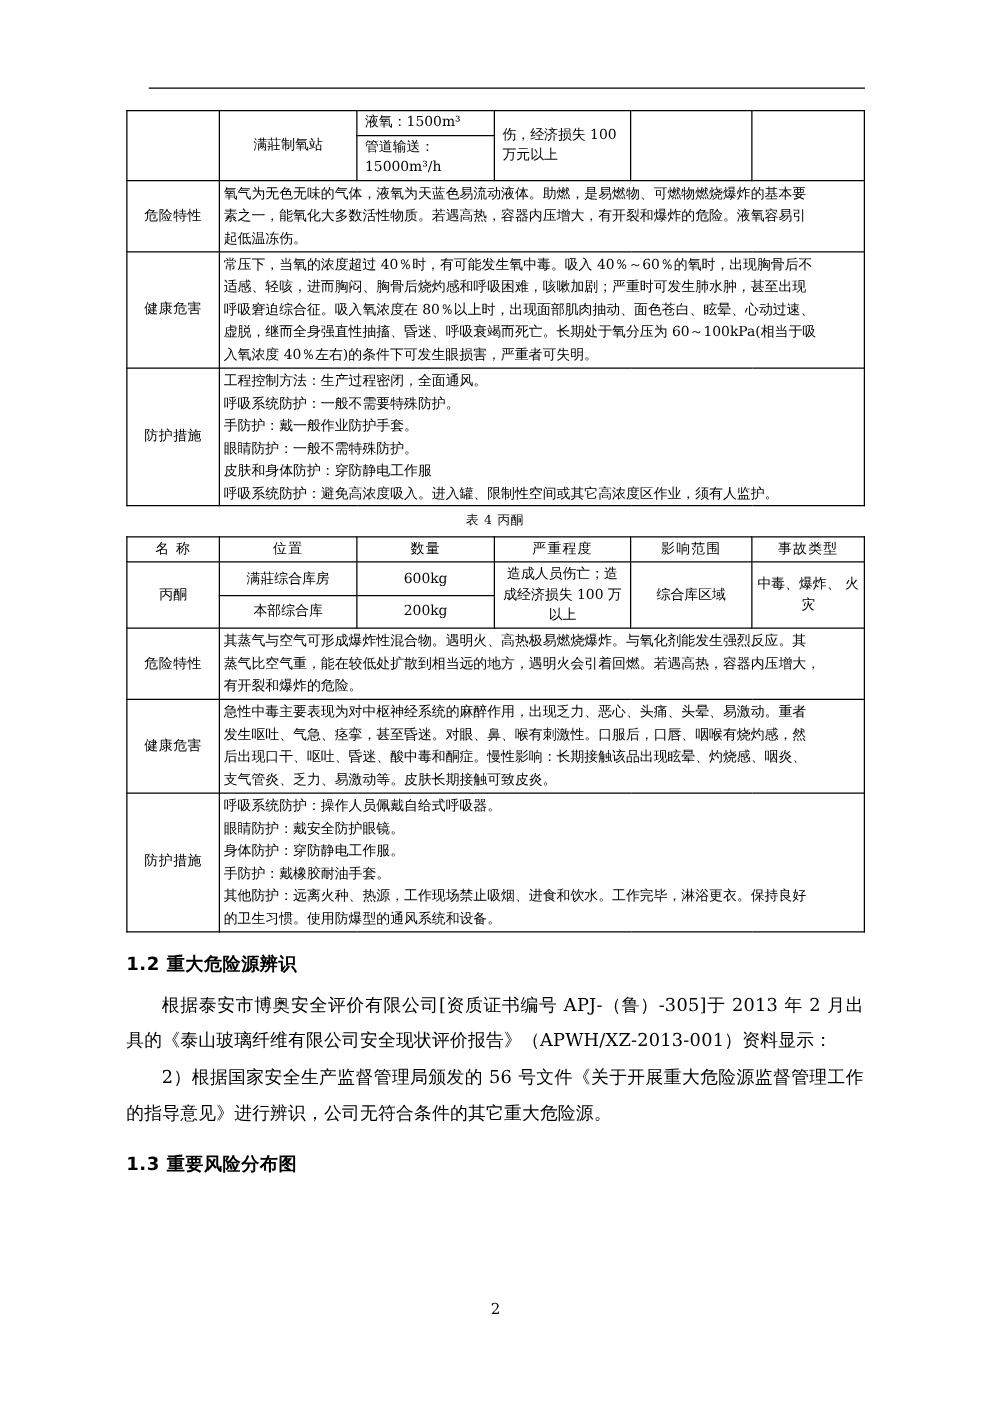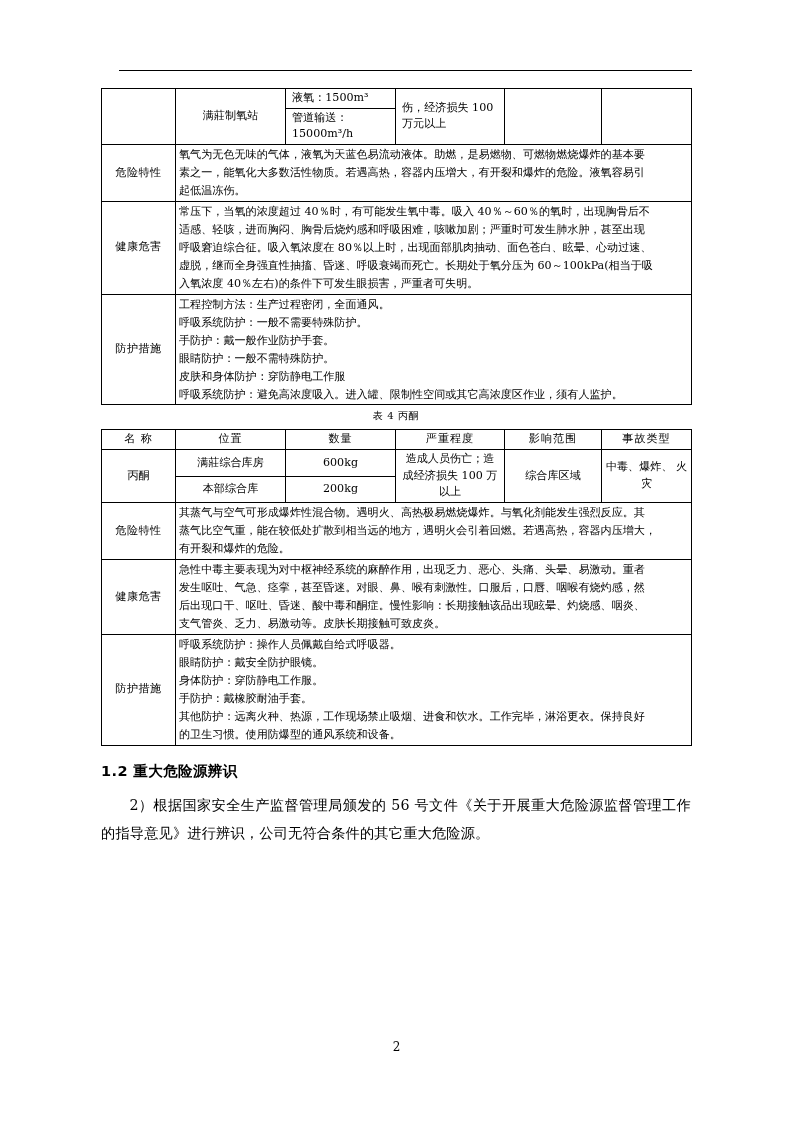--- a/index.html
+++ b/index.html
@@ -262,20 +262,22 @@
             <span class="ln">身体防护：穿防静电工作服。</span>
             <span class="ln">手防护：戴橡胶耐油手套。</span>
             <span class="ln">其他防护：远离火种、热源，工作现场禁止吸烟、进食和饮水。工作完毕，淋浴更衣。保持良好</span>
             <span class="ln">的卫生习惯。使用防爆型的通风系统和设备。</span>
           </td>
         </tr>
       </tbody>
     </table>
 
     <h2 class="heading">1.2 重大危险源辨识</h2>
+    <p class="body-para">根据泰安市博奥安全评价有限公司[资质证书编号 APJ-（鲁）-305]于 2013 年 2 月出具的《泰山玻璃纤维有限公司安全现状评价报告》（APWH/XZ-2013-001）资料显示：</p>
     <p class="body-para">2）根据国家安全生产监督管理局颁发的 56 号文件《关于开展重大危险源监督管理工作的指导意见》进行辨识，公司无符合条件的其它重大危险源。</p>
 
+    <h2 class="heading">1.3 重要风险分布图</h2>
 
   </div>
 
   <div class="page-number">2</div>
 
 </div>
 
 </body></html>

